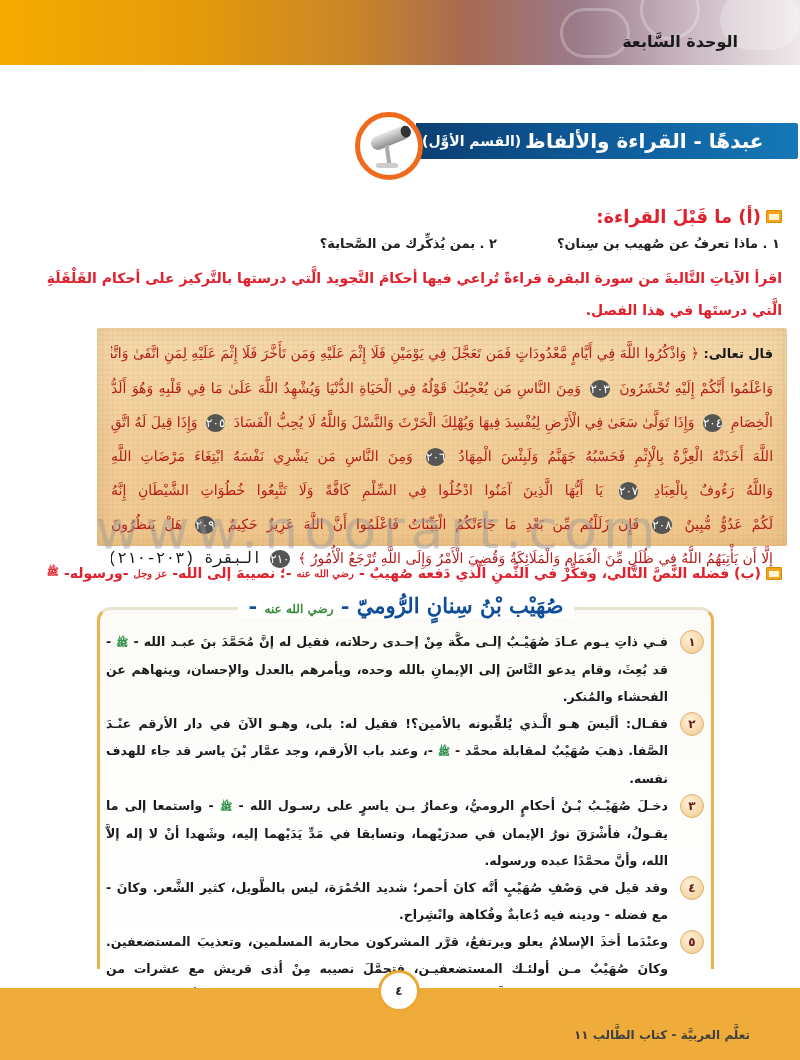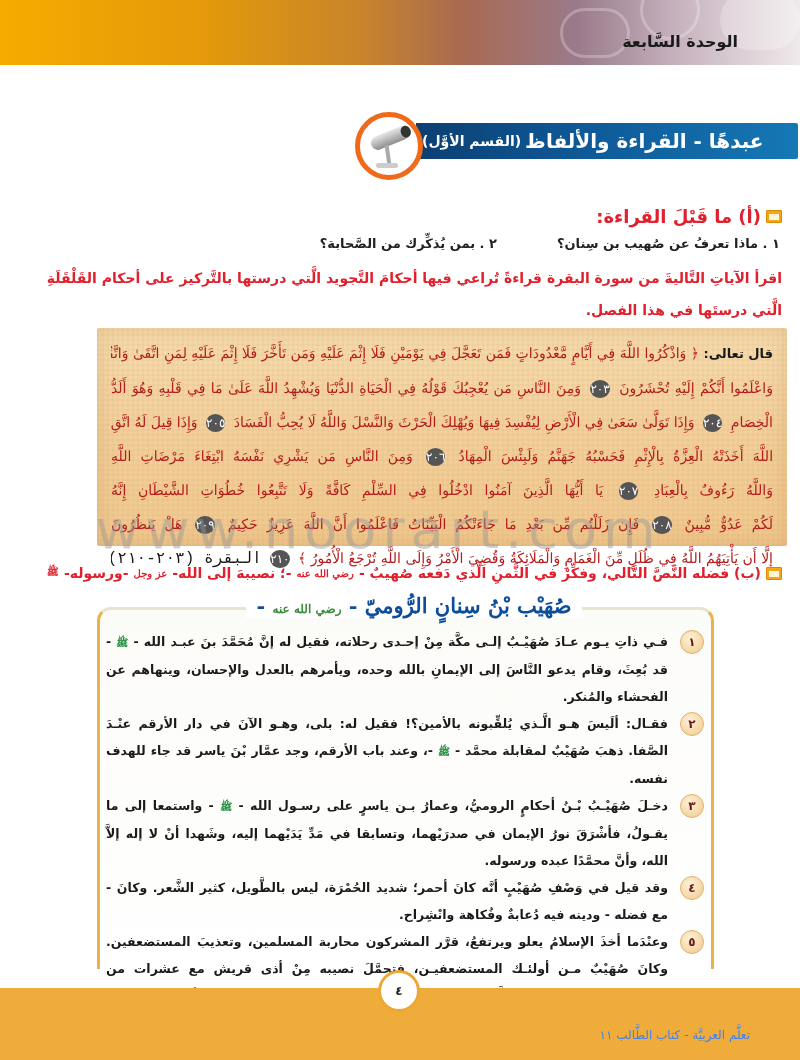--- a/index.html
+++ b/index.html
@@ -89,21 +89,21 @@
 
     .watermark {
       position: absolute; top: 498px; left: 0; width: 757px; text-align: center; direction: ltr;
       font-family: "DejaVu Sans", sans-serif; font-size: 54px; letter-spacing: 6px;
       color: rgba(150,150,150,0.45); pointer-events: none; white-space: nowrap;
     }
 
     .sub-b { top: 565px; right: 18px; font-size: 14px; white-space: nowrap; }
     .honor { font-size: 10px; color: #e0202c; font-family: "DejaVu Serif", serif; }
 
-    .story-title-wrap { position: absolute; top: 593px; left: 114px; width: 600px; text-align: center; }
+    .story-title-wrap { position: absolute; top: 593px; left: 106px; width: 600px; text-align: center; }
     .story-title {
       display: inline-block; color: #0d4d9a; font-weight: bold; font-size: 21px; font-family: "DejaVu Serif", serif;
       background: #fff; padding: 0 10px; position: relative; z-index: 2;
     }
     .story-title .honor-green { color: #3a8a3a; font-size: 12px; }
 
     
     .story-frame {
       position: absolute; top: 607px; left: 97px; width: 617px; height: 362px;
       border: 3px solid #eab24a; border-top-color: #e8e4d0; border-radius: 14px 14px 0 0;
@@ -122,21 +122,21 @@
 
     
     .footer {
       position: absolute; top: 988px; left: 0; width: 800px; height: 72px; background: #f0ac3a;
     }
     .page-circle {
       position: absolute; top: 970px; left: 378px; width: 42px; height: 42px; border-radius: 50%;
       background: #fff; border: 3px solid #eea733; text-align: center; line-height: 36px;
       font-size: 12px; font-weight: bold; color: #222; z-index: 3;
     }
-    .footer-text { position: absolute; top: 1028px; right: 50px; font-size: 12px; color: #3b82f6; }
+    .footer-text { position: absolute; top: 1028px; right: 50px; font-size: 12px; color: #404040; font-weight: bold; }
   </style>
 </head>
 <body>
 
 <div class="top-banner">
   <div class="deco d1"></div>
   <div class="deco d2"></div>
   <div class="deco d3"></div>
   <div class="unit-title">الوحدة السَّابعة</div>
 </div>

